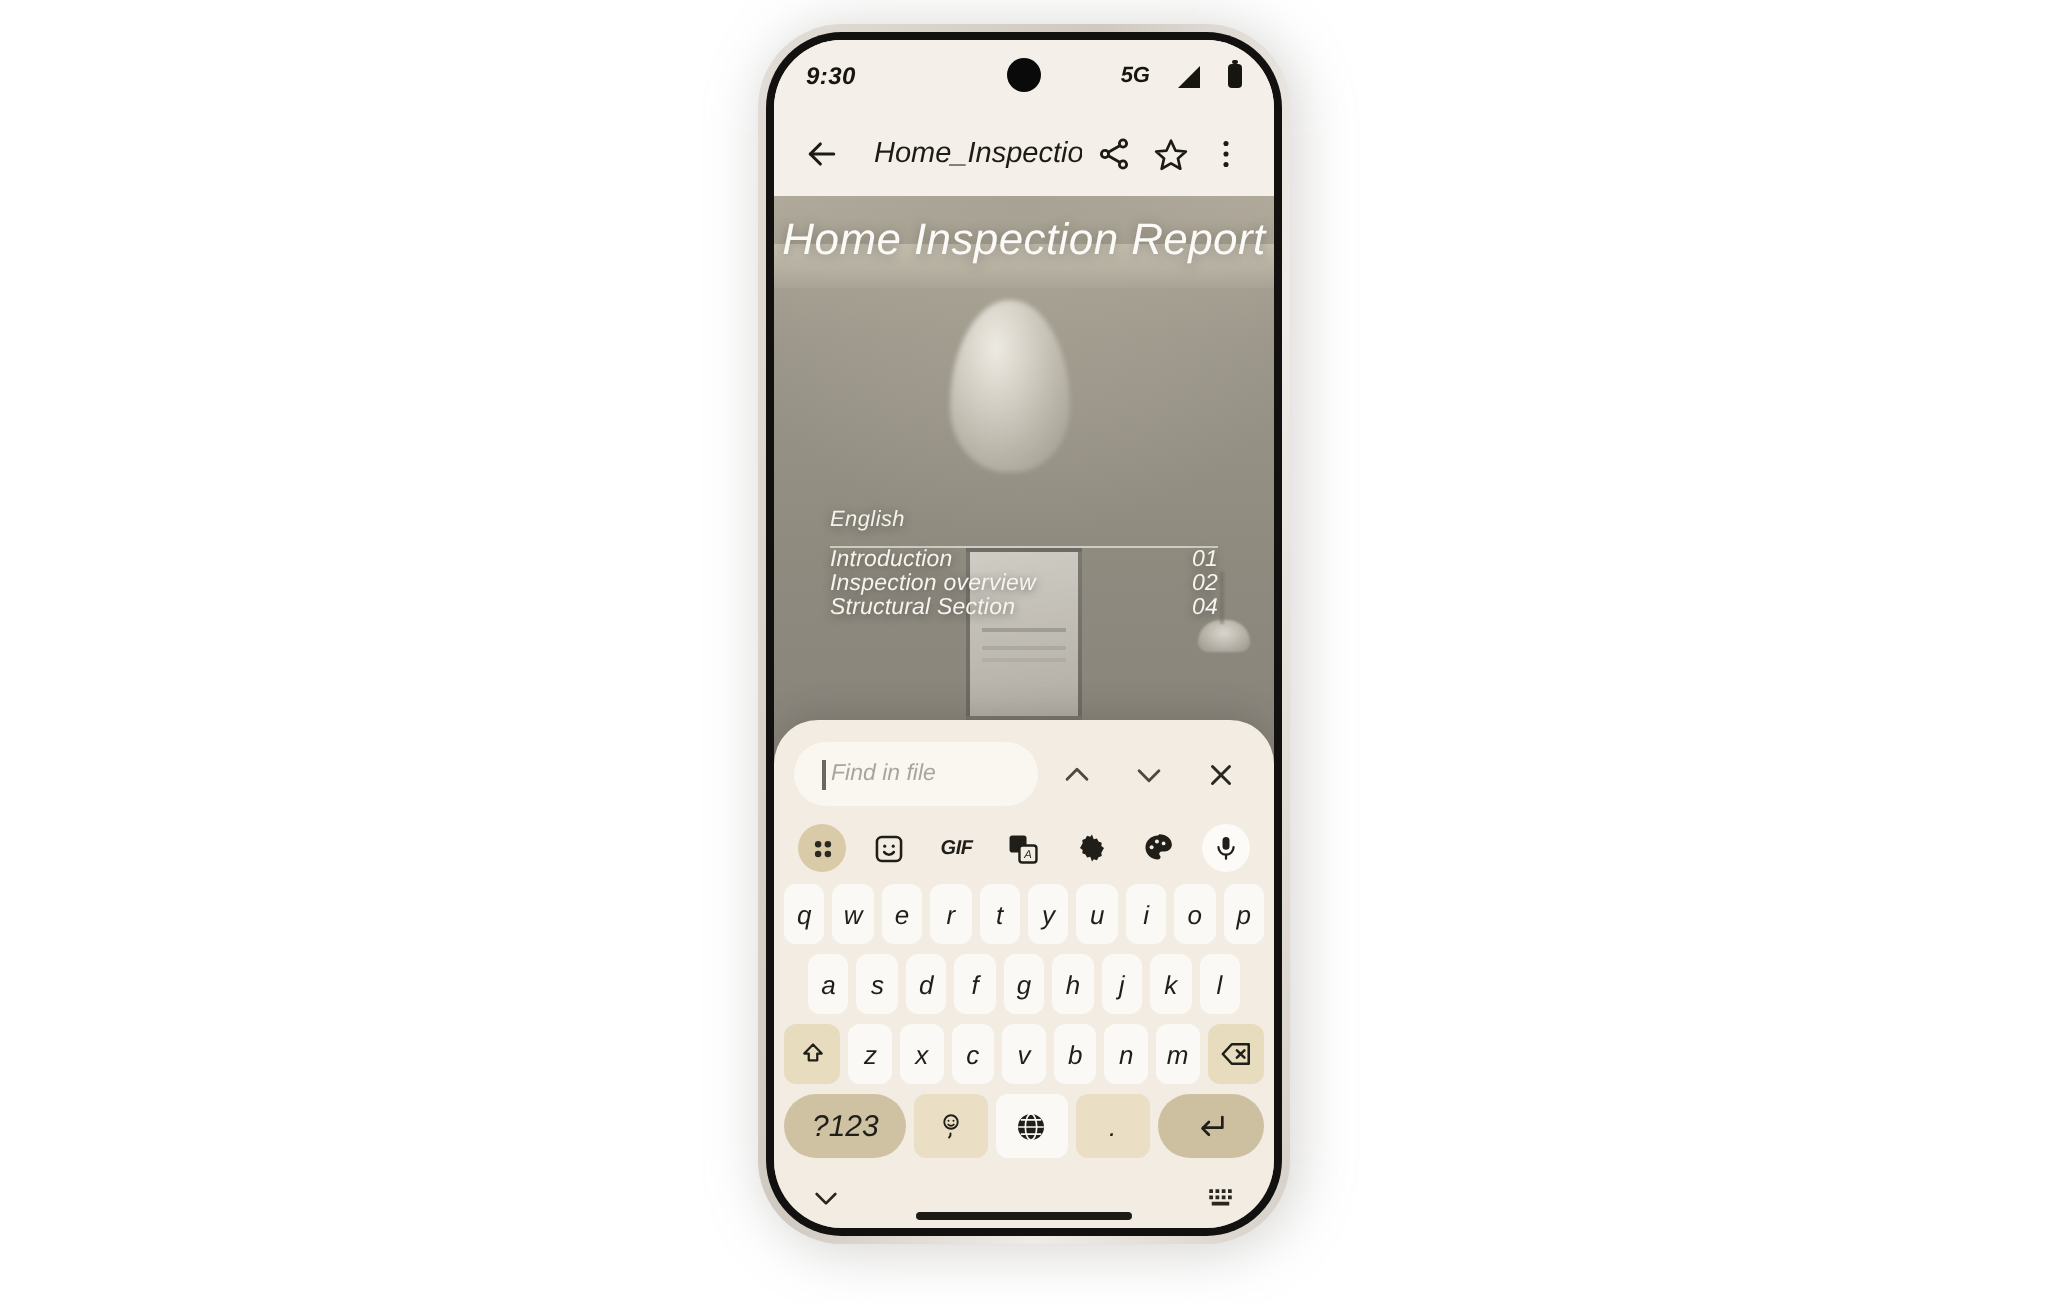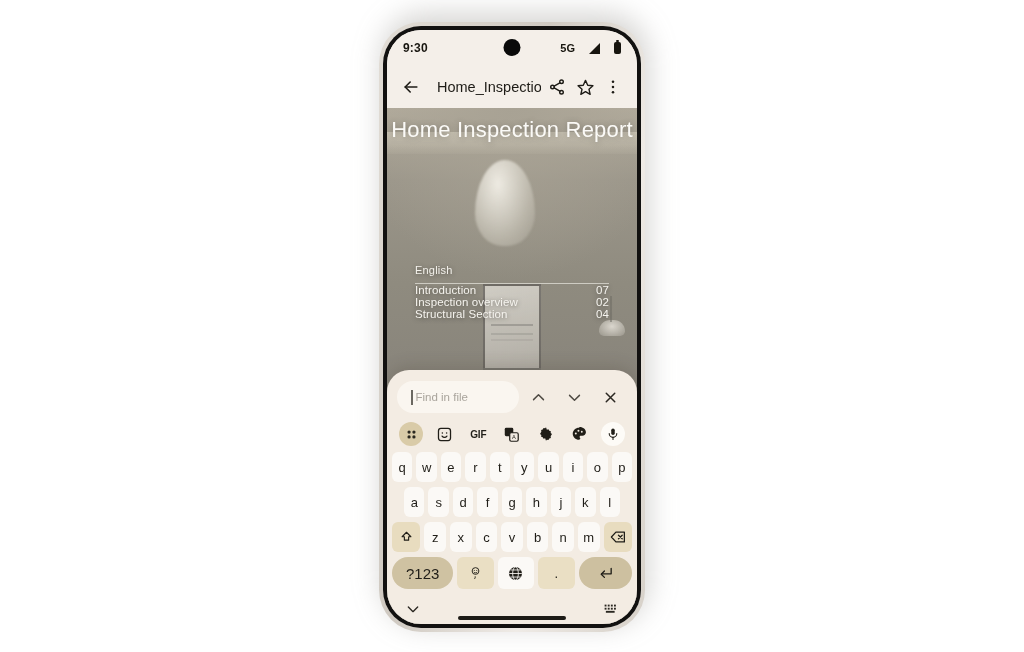--- a/index.html
+++ b/index.html
@@ -17,25 +17,26 @@
   #phone-shadow {
     position: absolute;
     left: 381px; top: 13px;
     width: 268px; height: 613px;
     border-radius: 44px;
     background: rgba(120,115,110,0.30);
     filter: blur(14px);
   }
   #phone-frame {
     position: absolute;
-    left: 379px; top: 22px;
+    left: 379px; top: 12px;
     width: 266px; height: 610px;
     border-radius: 42px;
     background: linear-gradient(105deg,#e2ddd6 0%,#cfc9c1 40%,#efebe6 70%,#d6d0c8 100%);
     padding: 4px;
+    font-style: italic;
   }
   #phone-bezel {
     width: 100%; height: 100%;
     border-radius: 38px;
     background: #121110;
     padding: 4px;
   }
   #phone-screen {
     position: relative;
     width: 100%; height: 100%;
@@ -374,21 +375,21 @@
       <div id="side-lamp"></div>
 
       <div id="doc-title-big">Home Inspection Report</div>
 
       <div id="contents-block">
         <div id="contents-label">English</div>
         <div id="contents-rule"></div>
 
         <div class="toc-row">
           <span>Introduction</span>
-          <span class="toc-num">07</span>
+          <span class="toc-num">01</span>
         </div>
         <div class="toc-row">
           <span>Inspection overview</span>
           <span class="toc-num">02</span>
         </div>
         <div class="toc-row">
           <span>Structural Section</span>
           <span class="toc-num">04</span>
         </div>
       </div>

